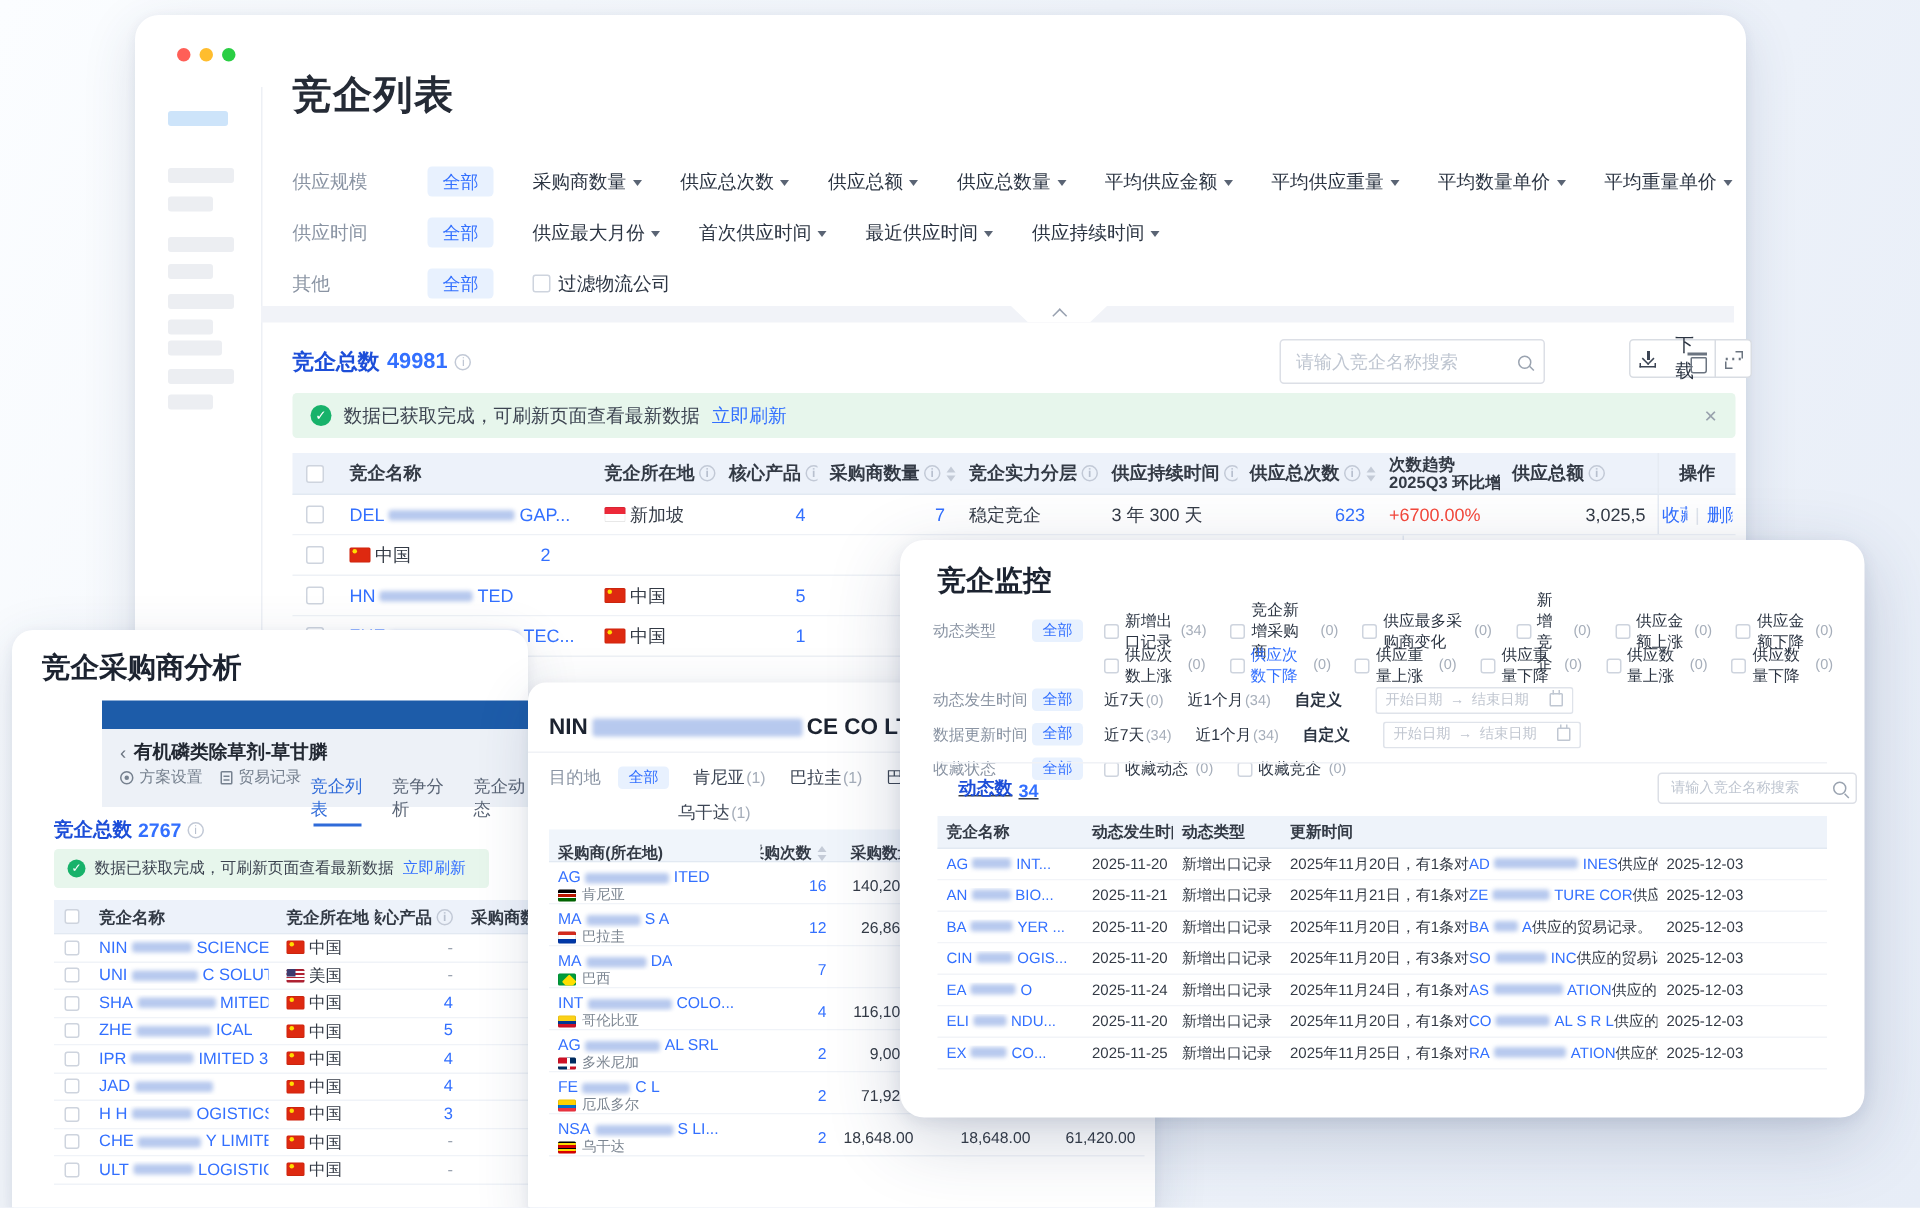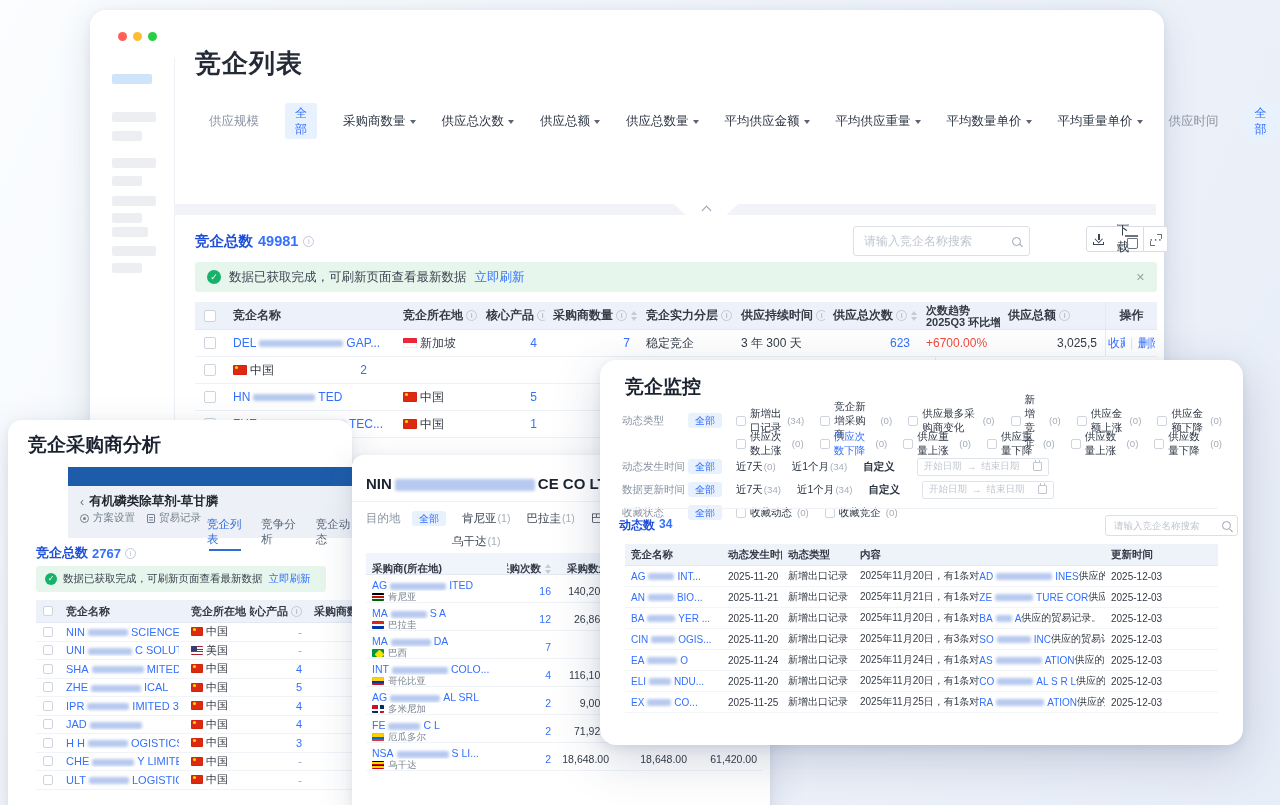--- a/index.html
+++ b/index.html
@@ -12,21 +12,21 @@
   
   .win-main{left:90px;top:10px;width:1074px;height:700px;z-index:1;}
   .traffic{position:absolute;left:28px;top:22px;display:flex;gap:6px;}
   .dot{width:9px;height:9px;border-radius:50%;}
   .dot.r{background:#ff5f57}.dot.y{background:#ffbd2e}.dot.g{background:#2ace44}
   .rail{position:absolute;left:22px;top:0;width:50px;}
   .rail .bar{position:absolute;height:10px;border-radius:2px;background:#eceef2;}
   .rail .bar.blue{background:#cde4fa;}
   .rail-divider{position:absolute;left:84px;top:48px;bottom:0;width:1px;background:#edf0f5;}
   .main-title{position:absolute;left:105px;top:36px;margin:0;font-size:26px;font-weight:bold;color:#252b36;letter-spacing:1px;}
-  .filters{position:absolute;left:105px;top:100px;width:960px;display:flex;flex-direction:row;gap:12px;text-align:right;}
+  .filters{position:absolute;left:105px;top:100px;width:960px;display:flex;flex-direction:column;gap:12px;}
   .filter-row{display:flex;align-items:center;height:22px;gap:26px;}
   .f-label{width:64px;flex:none;color:#8a94a3;font-size:12.5px;margin-right:0;}
   .chip{display:inline-block;background:#e8f1fe;color:#3370ff;border-radius:3px;padding:2px 10px;font-size:12px;line-height:16px;cursor:pointer;}
   .chip.sm{padding:1px 7px;font-size:10px;line-height:13px;}
   .f-dd{font-size:12.5px;color:#2b3442;cursor:pointer;white-space:nowrap;}
   .caret{display:inline-block;width:0;height:0;border-left:3.5px solid transparent;border-right:3.5px solid transparent;border-top:4.5px solid #5a6474;margin-left:4px;vertical-align:1px;}
   .cb-item{display:inline-flex;align-items:center;gap:5px;font-size:12.5px;color:#2b3442;cursor:pointer;}
   .cb{display:inline-block;width:12px;height:12px;border:1px solid #ced4de;border-radius:2px;background:#fff;flex:none;}
   .cb.sm{width:10px;height:10px;}
   .collapse-strip{position:absolute;left:84px;top:194px;width:982px;height:11px;background:#f1f3f8;}
@@ -182,21 +182,21 @@
   .mon-opts{display:flex;align-items:center;gap:16px;flex-wrap:nowrap;overflow:hidden;}
   .cb-item.sm{font-size:10.5px;gap:4px;}
   .hl{color:#3370ff;}
   .time-item{color:#2b3442;cursor:pointer;white-space:nowrap;}
   .custom-label{color:#2b3442;font-weight:bold;margin-right:6px;white-space:nowrap;}
   .drange{width:132px;height:18px;border:1px solid #dfe3ea;border-radius:2px;display:flex;align-items:center;padding:0 6px;gap:5px;font-size:9.5px;color:#c0c6d0;background:#fff;}
   .drange .ph{white-space:nowrap;}
   .icon-cal{width:9px;height:9px;border:1.1px solid #c0c7d2;border-radius:1px;position:relative;margin-left:auto;flex:none;}
   .icon-cal::before{content:"";position:absolute;top:-3px;left:1px;width:1.1px;height:2.5px;background:#c0c7d2;box-shadow:4px 0 0 #c0c7d2;}
   .m-div{position:absolute;left:25px;top:148px;width:593px;height:1px;background:#f0f2f6;}
-  .m-count{position:absolute;left:19px;top:157px;display:flex;align-items:flex-start;gap:4px;}
+  .m-count{position:absolute;left:39px;top:157px;display:flex;align-items:flex-end;gap:4px;text-decoration:underline;}
   .m-count .count-label,.m-count .count-value{font-size:12px;}
   .m-search{position:absolute;left:505px;top:155px;width:133px;height:21px;padding:0 6px;}
   .m-search .ipt{font-size:9.5px;}
   .ntable{position:absolute;left:25px;top:184px;width:593px;}
   .nrow{display:flex;height:21px;border-bottom:1px solid #f2f4f8;font-size:10px;align-items:stretch;background:#fff;}
   .nrow.nhead{height:22px;background:#eef3fa;font-weight:bold;border-bottom:1px solid #e2e9f2;font-size:10.5px;}
   .nc{padding:0 6px;overflow:hidden;white-space:nowrap;display:flex;align-items:center;flex:none;}
   .nt-c0{width:97px;}
   .nt-c1{width:60px;}
   .nt-c2{width:72px;}
@@ -970,23 +970,20 @@
         <div class="nrow nhead">
           <div class="nc nt-c0">
             <span>竞企名称</span>
           </div>
           <div class="nc nt-c1">
             <span>动态发生时间</span>
           </div>
           <div class="nc nt-c2">
             <span>动态类型</span>
           </div>
-          <div class="nc nt-c3">
-            <span>内容</span>
-          </div>
           <div class="nc nt-c4">
             <span>更新时间</span>
           </div>
         </div>
         <div class="nrow">
           <div class="nc nt-c0">
             <a class="cell-link">AG<span class="redact sm" style="width: 26px;"></span>INT...</a>
           </div>
           <div class="nc nt-c1">
             <span>2025-11-20</span>

